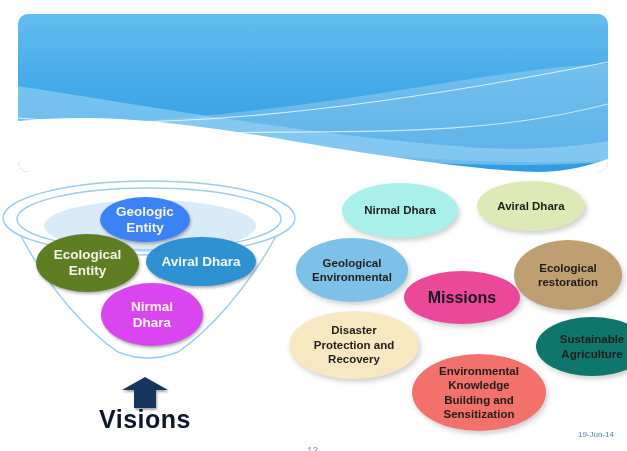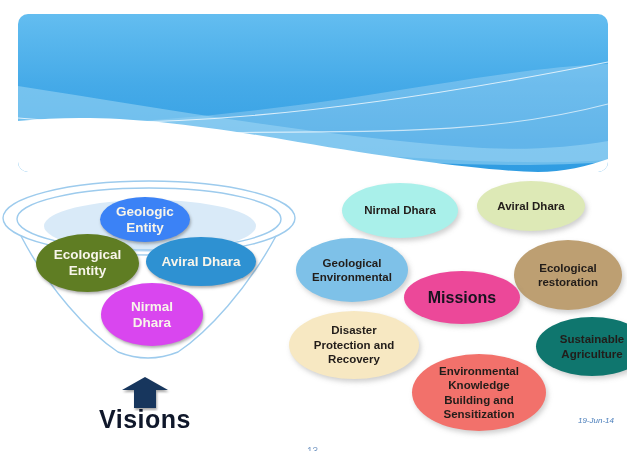--- a/index.html
+++ b/index.html
@@ -39,21 +39,21 @@
   #arrow-svg{position:absolute;left:110px;top:375px;}
   #visions-heading{
     position:absolute;left:60px;top:405px;width:170px;text-align:center;
     font-size:25px;font-weight:700;color:#0f172a;letter-spacing:.5px;
   }
   
   .footer-num{
     position:absolute;left:307px;top:446px;font-size:10px;color:#7A9CC6;
   }
   .footer-date{
-    position:absolute;right:13px;top:416px;font-size:8px;color:#4A7EBB;font-style:italic;
+    position:absolute;right:13px;top:430px;font-size:8px;color:#4A7EBB;
   }
 </style>
 </head>
 <body>
 
 <div id="slide">
 
   <div id="banner">
     <svg width="590" height="158" viewBox="0 0 590 158">
 

